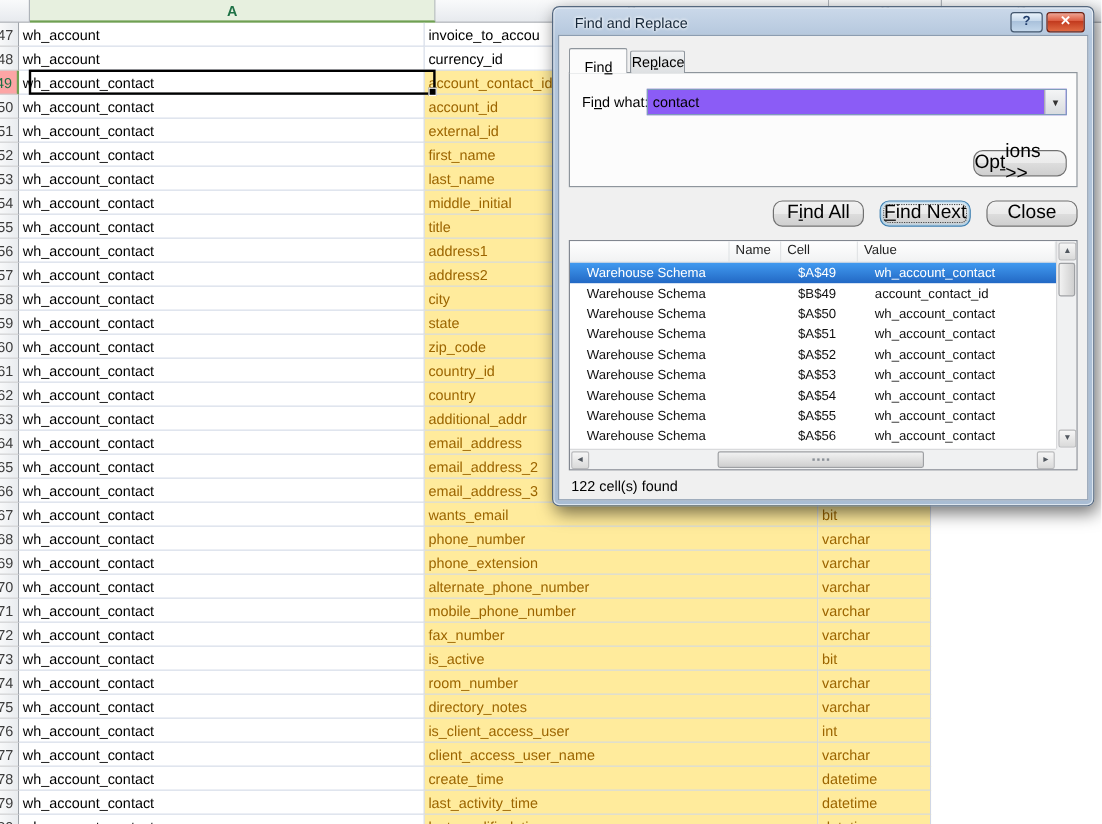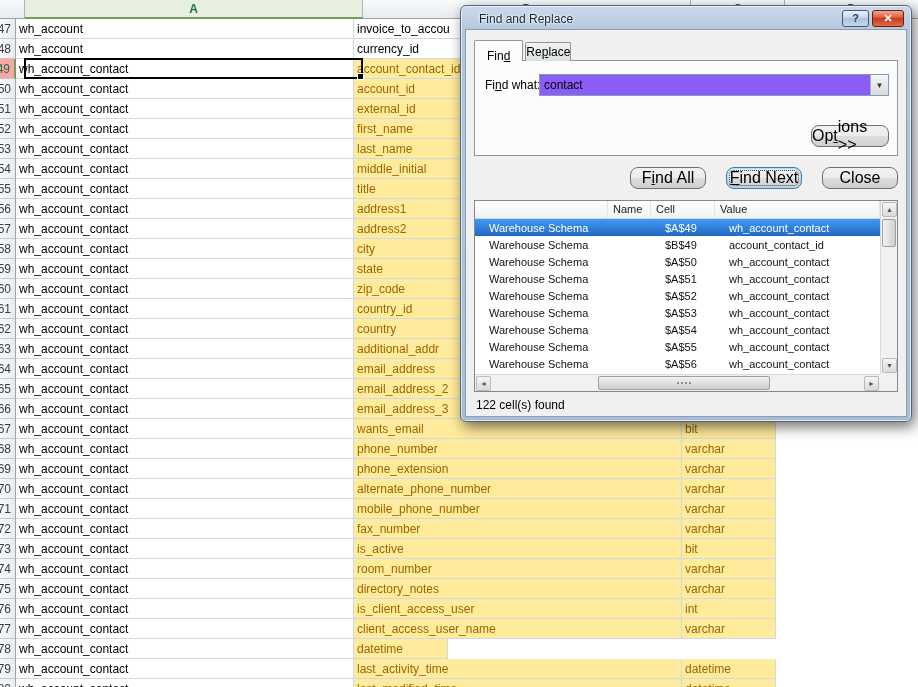--- a/index.html
+++ b/index.html
@@ -62,21 +62,21 @@
     background:#8b5cf6;display:flex;align-items:stretch}
   .combo-text{flex:1;padding:3px 4px;font-size:12px;color:#000;overflow:hidden;white-space:nowrap}
   .combo-btn{width:18px;border-left:1px solid #ABADB3;
     background:linear-gradient(#F4F5F6,#D9DCDF);display:flex;align-items:center;
     justify-content:center;font-size:8px;color:#333}
   .btn{font-size:16px;color:#000;border:1px solid #707070;border-radius:8px;
     background:linear-gradient(180deg,#F2F2F2 0%,#EBEBEB 50%,#DDDDDD 50%,#CFCFCF 100%);
     display:flex;align-items:center;justify-content:center;cursor:default}
   .options-btn{position:absolute;right:8px;bottom:8px;width:78px;height:22px}
   .actions{position:absolute;left:8px;right:8px;top:137px;height:22px;display:flex;
-    justify-content:flex-end;gap:20px}
+    justify-content:flex-end;gap:13px}
   .actions .btn{width:76px;height:22px}
   .btn.focused{border-color:#3C7FB1;box-shadow:inset 0 0 2px 1px #A8D3EF;
     outline:1px dotted #4a4a4a;outline-offset:-4px}
   u{text-underline-offset:1px}
 
   
   .lv{position:absolute;left:8px;right:8px;top:170px;height:192px;border:1px solid #828790;
     background:#fff;overflow:hidden}
   .lvbody{position:absolute;left:0;right:17px;top:0;bottom:17px;overflow:hidden}
   .lvhdr{display:flex;height:18px;background:linear-gradient(#FFFFFF,#F1F2F3);
@@ -335,20 +335,21 @@
       <div class="grow">
         <div class="rh">77</div>
         <div class="cell ca">wh_account_contact</div>
         <div class="cell cb yellow">client_access_user_name</div>
         <div class="cell cc yellow">varchar</div>
         <div class="cell cd"></div>
       </div>
       <div class="grow">
         <div class="rh">78</div>
         <div class="cell ca">wh_account_contact</div>
+        <div class="cell cb yellow">create_time</div>
         <div class="cell cc yellow">datetime</div>
         <div class="cell cd"></div>
       </div>
       <div class="grow">
         <div class="rh">79</div>
         <div class="cell ca">wh_account_contact</div>
         <div class="cell cb yellow">last_activity_time</div>
         <div class="cell cc yellow">datetime</div>
         <div class="cell cd"></div>
       </div>

